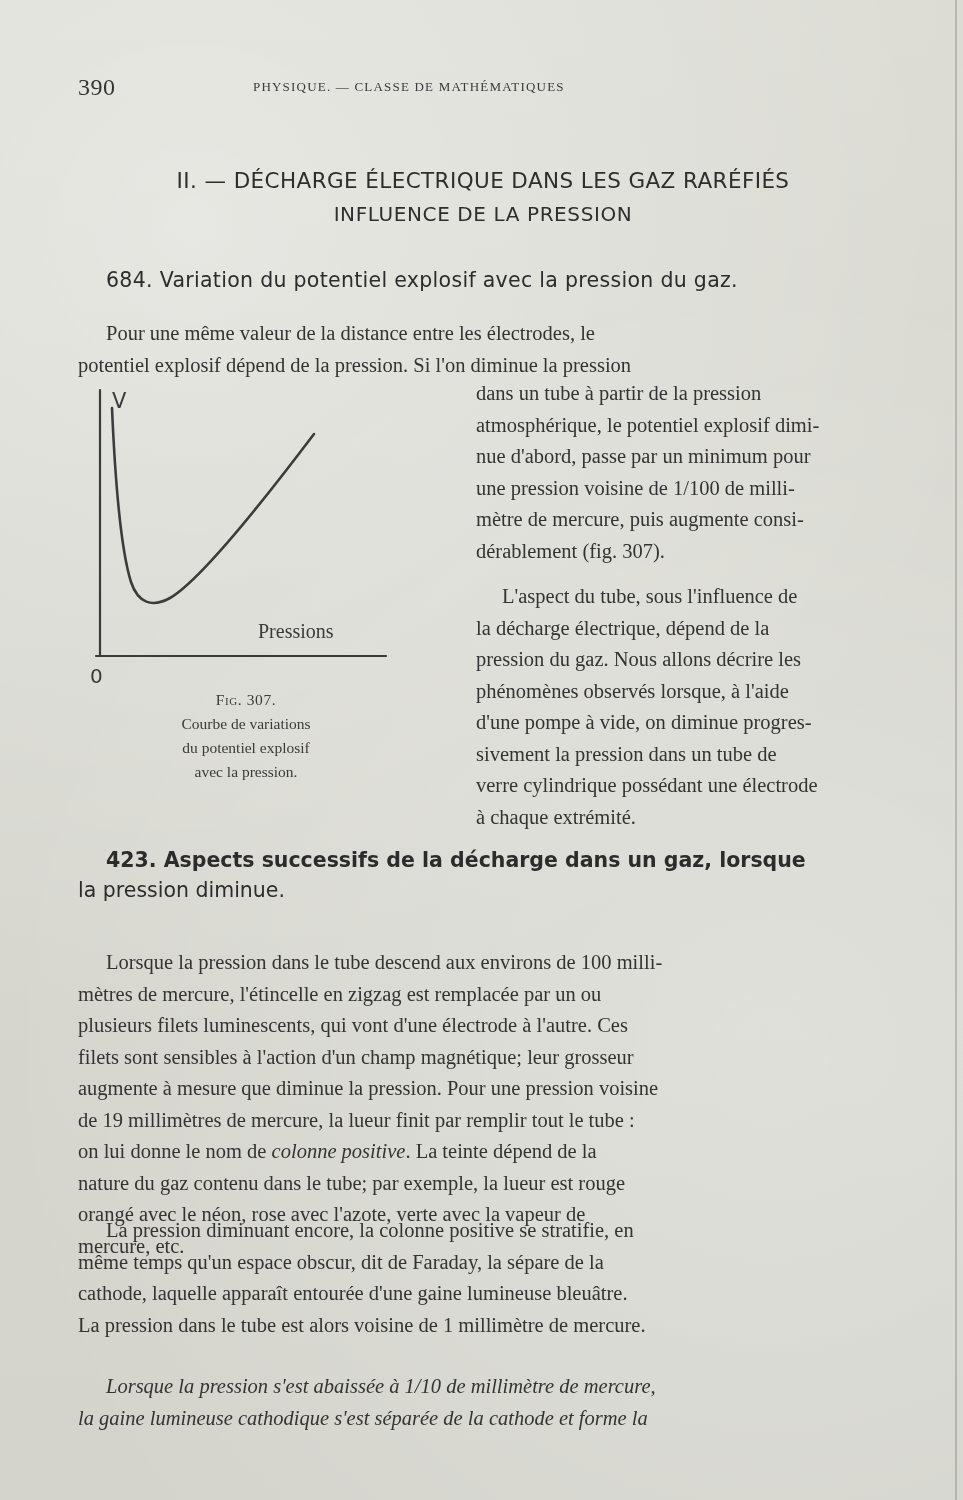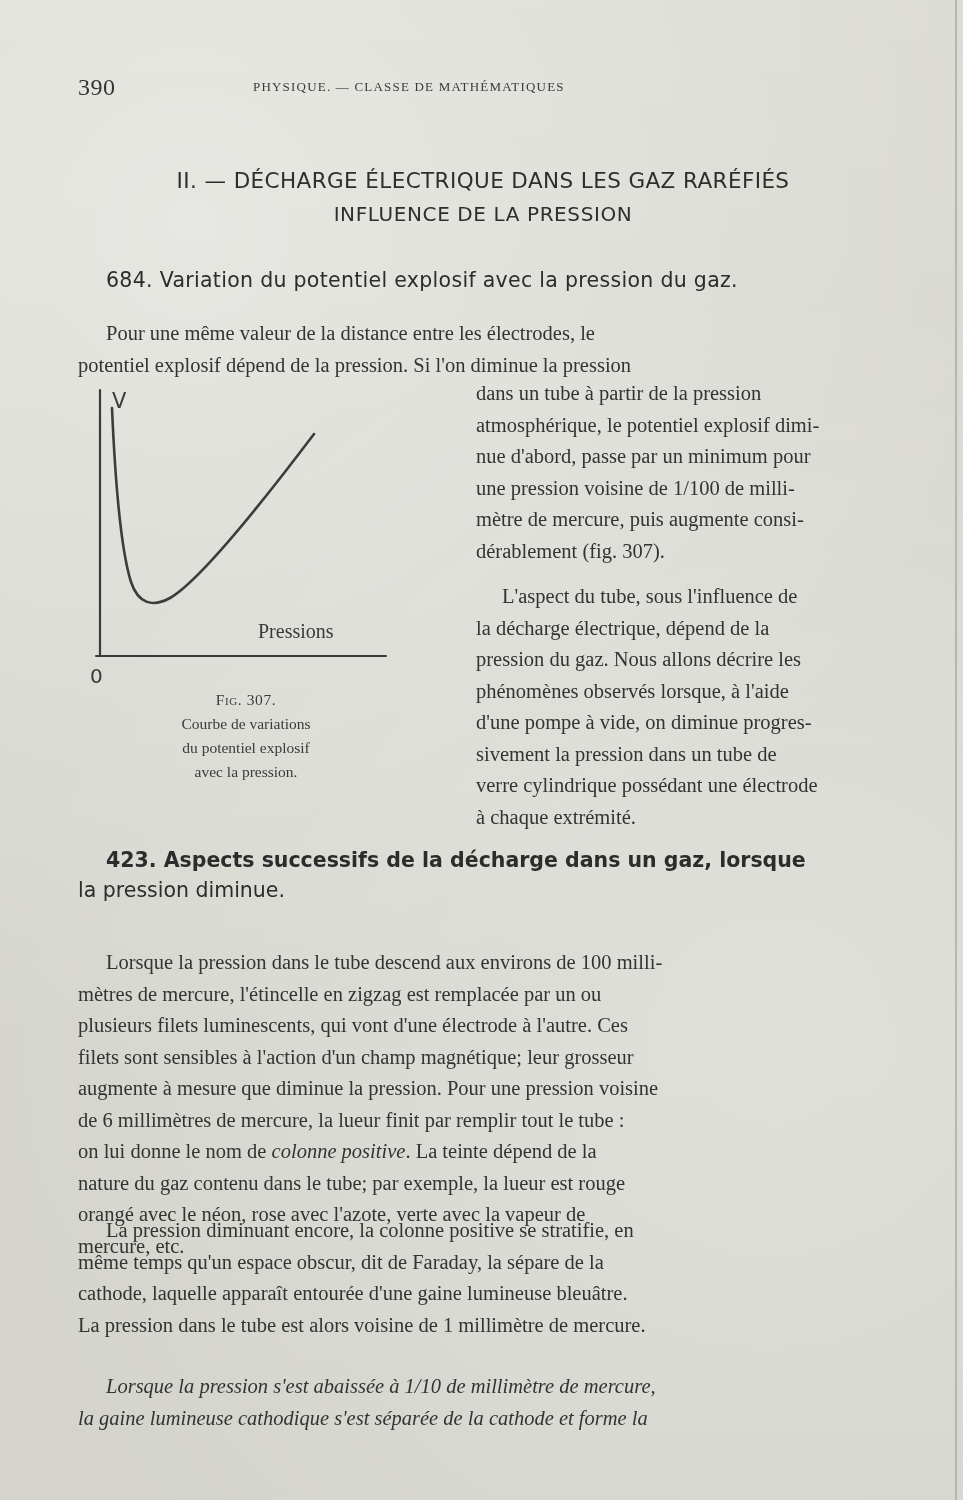--- a/index.html
+++ b/index.html
@@ -264,21 +264,21 @@
       <span class="ln first">423. Aspects successifs de la décharge dans un gaz, lorsque</span>
       <span class="ln">la pression diminue.</span>
     </div>
 
     <div class="body-block b1">
       <span class="ln indent">Lorsque la pression dans le tube descend aux environs de 100 milli-</span>
       <span class="ln">mètres de mercure, l'étincelle en zigzag est remplacée par un ou</span>
       <span class="ln">plusieurs filets luminescents, qui vont d'une électrode à l'autre. Ces</span>
       <span class="ln">filets sont sensibles à l'action d'un champ magnétique; leur grosseur</span>
       <span class="ln">augmente à mesure que diminue la pression. Pour une pression voisine</span>
-      <span class="ln">de 6 millimètres de mercure, la lueur finit par remplir tout le tube :</span>
+      <span class="ln">de 19 millimètres de mercure, la lueur finit par remplir tout le tube :</span>
       <span class="ln">
         <span>on lui donne le nom de </span><em>colonne positive</em><span>. La teinte dépend de la</span>
       </span>
       <span class="ln">nature du gaz contenu dans le tube; par exemple, la lueur est rouge</span>
       <span class="ln">orangé avec le néon, rose avec l'azote, verte avec la vapeur de</span>
       <span class="ln">mercure, etc.</span>
     </div>
 
     <div class="body-block b2">
       <span class="ln indent">La pression diminuant encore, la colonne positive se stratifie, en</span>

